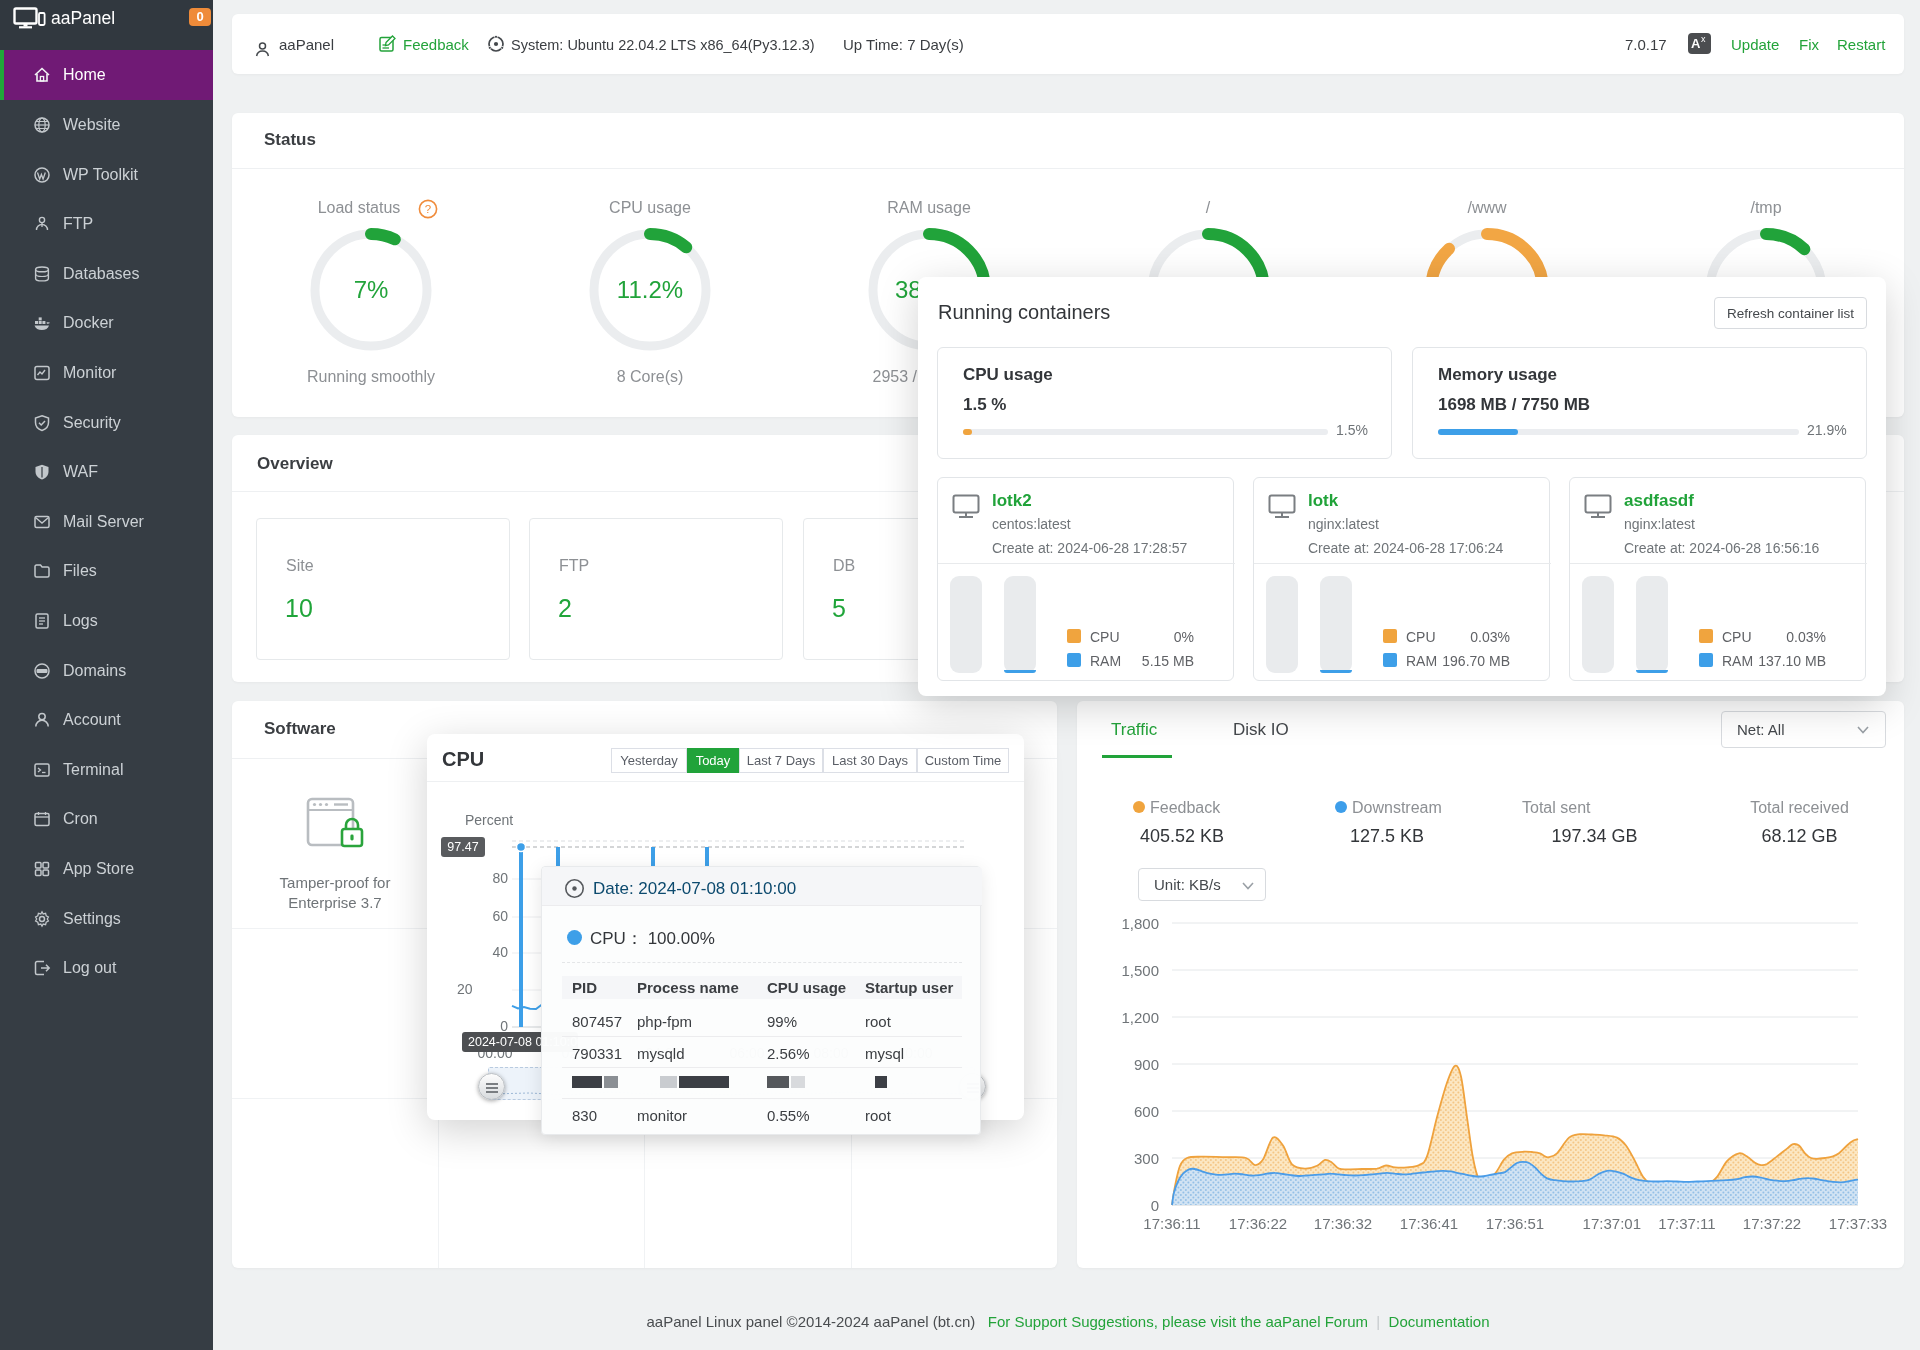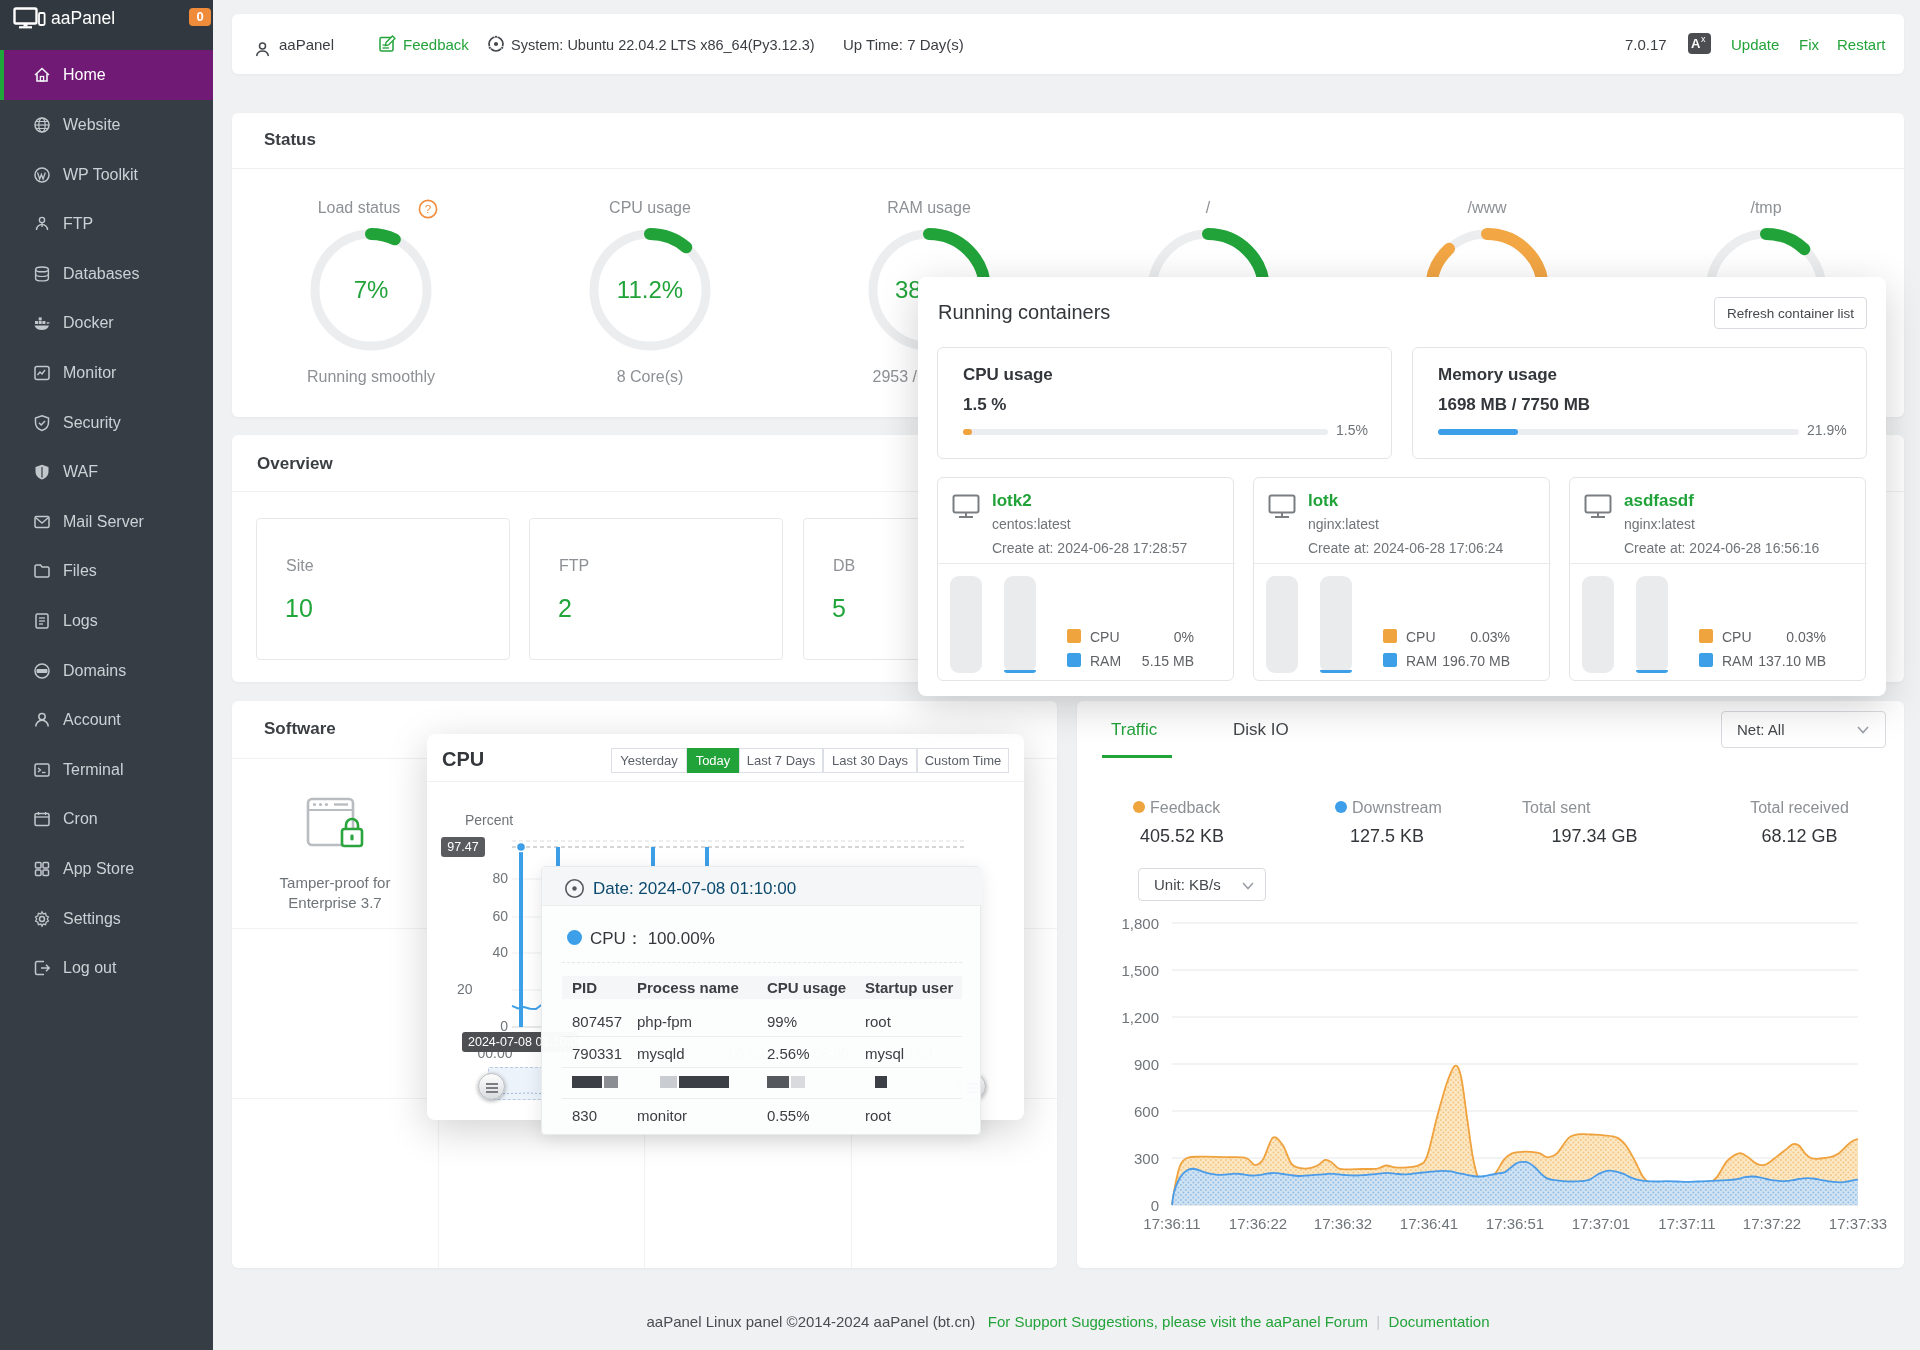--- a/index.html
+++ b/index.html
@@ -456,21 +456,21 @@
     <div class="abs" style="left:20px;top:402px;width:62px;text-align:right;font-size:15px;color:#6f7478">600</div>
     <div class="abs" style="left:20px;top:355px;width:62px;text-align:right;font-size:15px;color:#6f7478">900</div>
     <div class="abs" style="left:20px;top:308px;width:62px;text-align:right;font-size:15px;color:#6f7478">1,200</div>
     <div class="abs" style="left:20px;top:261px;width:62px;text-align:right;font-size:15px;color:#6f7478">1,500</div>
     <div class="abs" style="left:20px;top:214px;width:62px;text-align:right;font-size:15px;color:#6f7478">1,800</div>
     <div class="abs" style="left:55px;top:514px;width:80px;text-align:center;font-size:15px;color:#6f7478">17:36:11</div>
     <div class="abs" style="left:141px;top:514px;width:80px;text-align:center;font-size:15px;color:#6f7478">17:36:22</div>
     <div class="abs" style="left:226px;top:514px;width:80px;text-align:center;font-size:15px;color:#6f7478">17:36:32</div>
     <div class="abs" style="left:312px;top:514px;width:80px;text-align:center;font-size:15px;color:#6f7478">17:36:41</div>
     <div class="abs" style="left:398px;top:514px;width:80px;text-align:center;font-size:15px;color:#6f7478">17:36:51</div>
-    <div class="abs" style="left:484px;top:514px;width:80px;text-align:center;font-size:15px;color:#6f7478">17:37:01</div>
+    <div class="abs" style="left:484px;top:514px;width:80px;text-align:right;font-size:15px;color:#6f7478">17:37:01</div>
     <div class="abs" style="left:570px;top:514px;width:80px;text-align:center;font-size:15px;color:#6f7478">17:37:11</div>
     <div class="abs" style="left:655px;top:514px;width:80px;text-align:center;font-size:15px;color:#6f7478">17:37:22</div>
     <div class="abs" style="left:741px;top:514px;width:80px;text-align:center;font-size:15px;color:#6f7478">17:37:33</div>
 </div>
 
 <div class="abs" style="left:232px;top:1313px;width:1672px;text-align:center;font-size:15px;color:#4a4d50">
   aaPanel Linux panel ©2014-2024 aaPanel (bt.cn)&nbsp;&nbsp;&nbsp;<span class="footer-green">For Support Suggestions, please visit the aaPanel Forum</span>&nbsp;&nbsp;<span style="color:#c6cacd">|</span>&nbsp;&nbsp;<span class="footer-green">Documentation</span>
 </div>
 
 <div class="modal" id="cpumodal" style="left:427px;top:734px;width:597px;height:386px;overflow:hidden">

